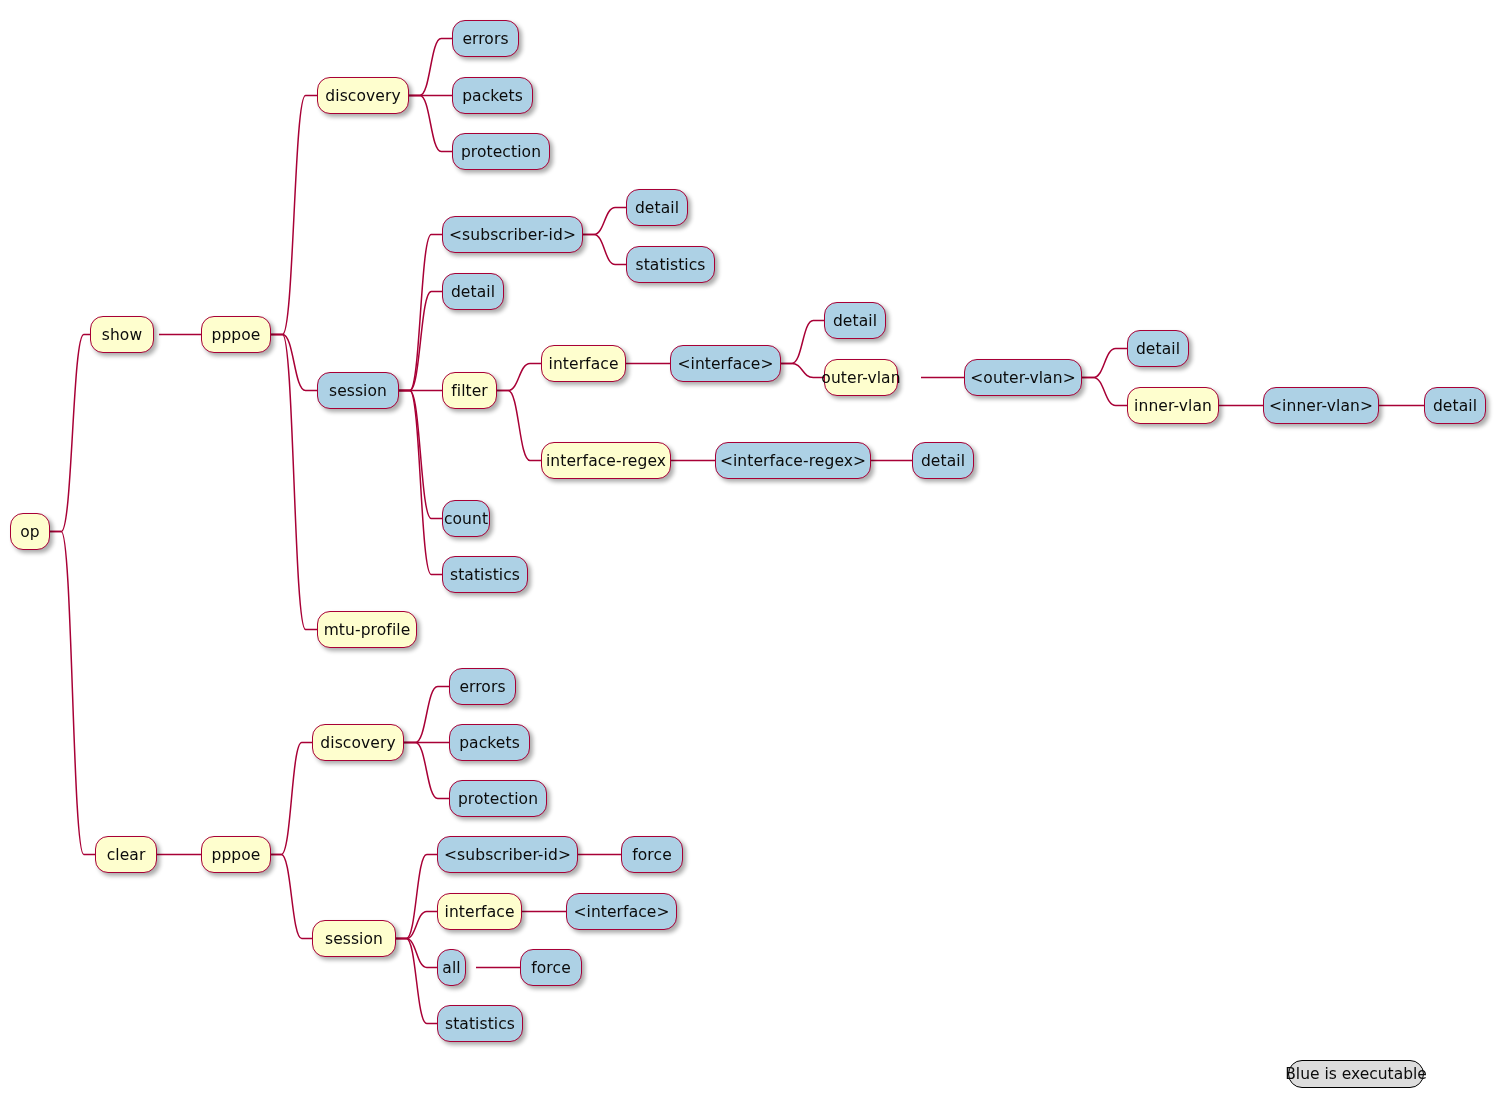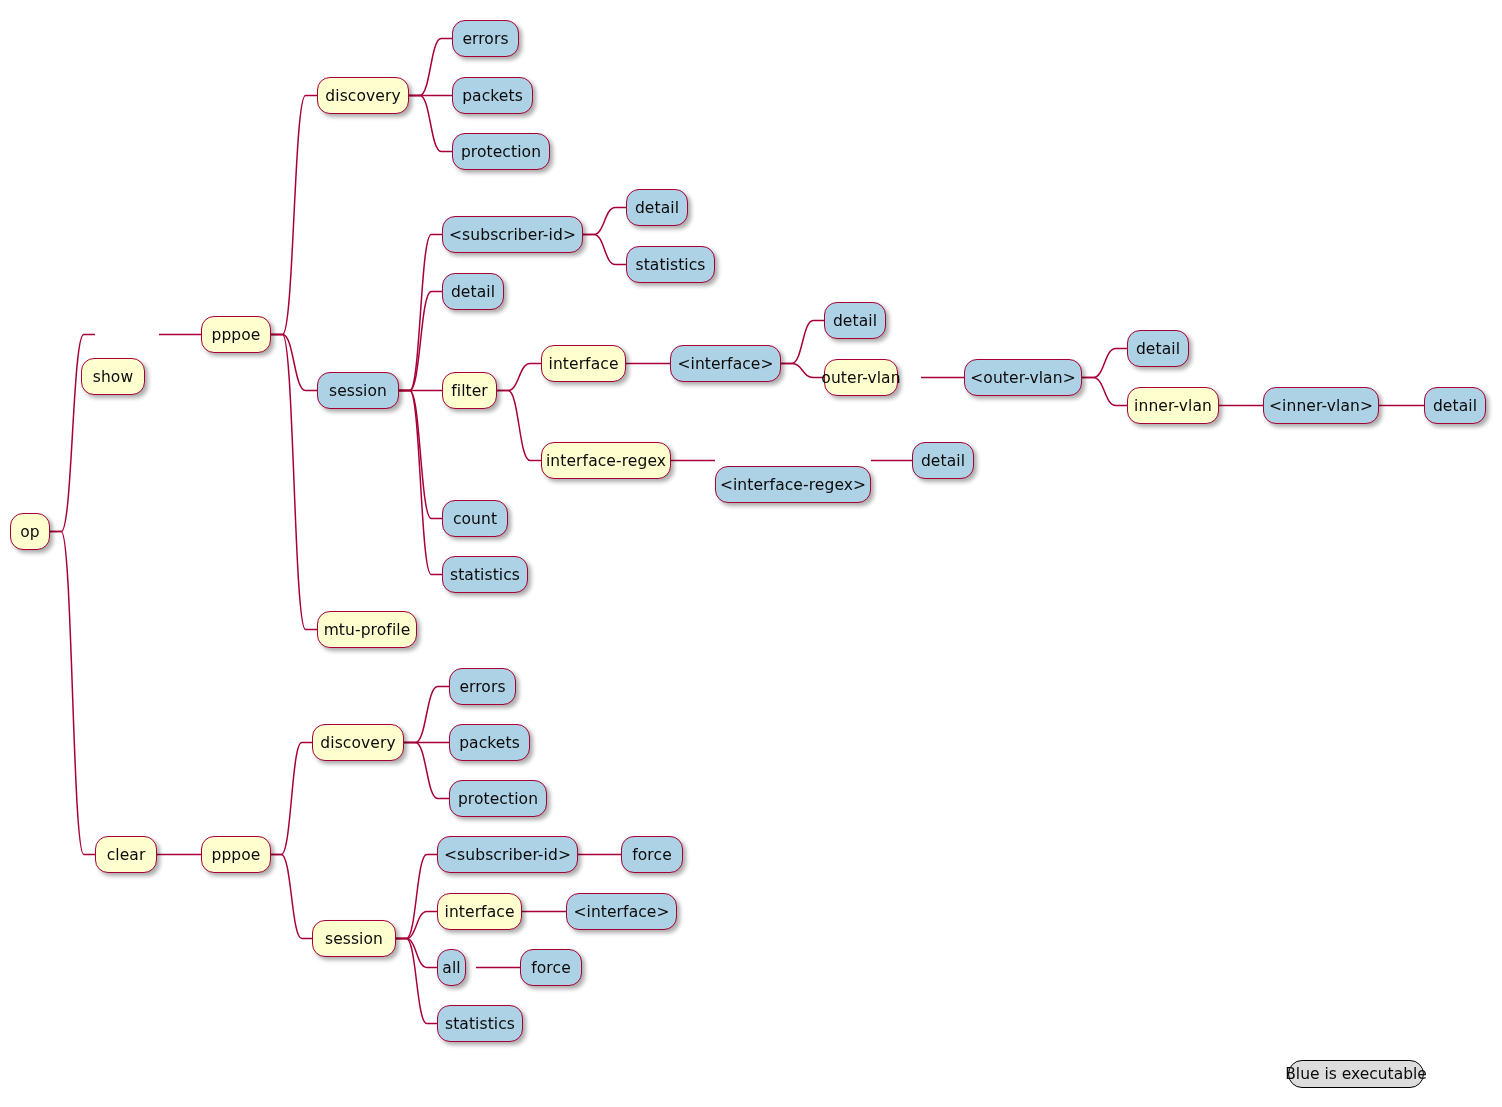--- a/index.html
+++ b/index.html
@@ -99,21 +99,21 @@
       <path d="M396,938.5 L406.25,938.5 C416.5,938.5 416.5,1023.5 426.75,1023.5 L437,1023.5" fill="none" stroke="#A80036" stroke-width="1.5"></path>
       <path d="M578,854.5 L621,854.5" fill="none" stroke="#A80036" stroke-width="1.5"></path>
       <path d="M522,911.5 L566,911.5" fill="none" stroke="#A80036" stroke-width="1.5"></path>
       <path d="M476,967.5 L520,967.5" fill="none" stroke="#A80036" stroke-width="1.5"></path>
     </svg>
 
   <div id="node-layer">
       <div class="node yellow" style="left: 10px; top: 513px; width: 40px; height: 37px;">
         <span>op</span>
       </div>
-      <div class="node yellow" style="left: 81px; top: 316px; width: 64px; height: 37px; margin-top: 42px;">
+      <div class="node yellow" style="left: 90px; top: 316px; width: 64px; height: 37px;">
         <span>show</span>
       </div>
       <div class="node yellow" style="left: 201px; top: 316px; width: 70px; height: 37px;">
         <span>pppoe</span>
       </div>
       <div class="node yellow" style="left: 317px; top: 77px; width: 92px; height: 37px;">
         <span>discovery</span>
       </div>
       <div class="node blue" style="left: 452px; top: 20px; width: 67px; height: 37px;">
         <span>errors</span>
@@ -165,27 +165,27 @@
       </div>
       <div class="node blue" style="left: 1263px; top: 387px; width: 116px; height: 37px;">
         <span>&lt;inner-vlan&gt;</span>
       </div>
       <div class="node blue" style="left: 1424px; top: 387px; width: 62px; height: 37px;">
         <span>detail</span>
       </div>
       <div class="node yellow" style="left: 541px; top: 442px; width: 130px; height: 37px;">
         <span>interface-regex</span>
       </div>
-      <div class="node blue" style="left: 715px; top: 442px; width: 156px; height: 37px; margin-top: 24px;">
+      <div class="node blue" style="left: 715px; top: 442px; width: 156px; height: 37px;">
         <span>&lt;interface-regex&gt;</span>
       </div>
       <div class="node blue" style="left: 912px; top: 442px; width: 62px; height: 37px;">
         <span>detail</span>
       </div>
-      <div class="node blue" style="left: 442px; top: 500px; width: 66px; height: 37px;">
+      <div class="node blue" style="left: 442px; top: 500px; width: 48px; height: 37px;">
         <span>count</span>
       </div>
       <div class="node blue" style="left: 442px; top: 556px; width: 86px; height: 37px;">
         <span>statistics</span>
       </div>
       <div class="node yellow" style="left: 317px; top: 611px; width: 100px; height: 37px;">
         <span>mtu-profile</span>
       </div>
       <div class="node yellow" style="left: 95px; top: 836px; width: 62px; height: 37px;">
         <span>clear</span>

